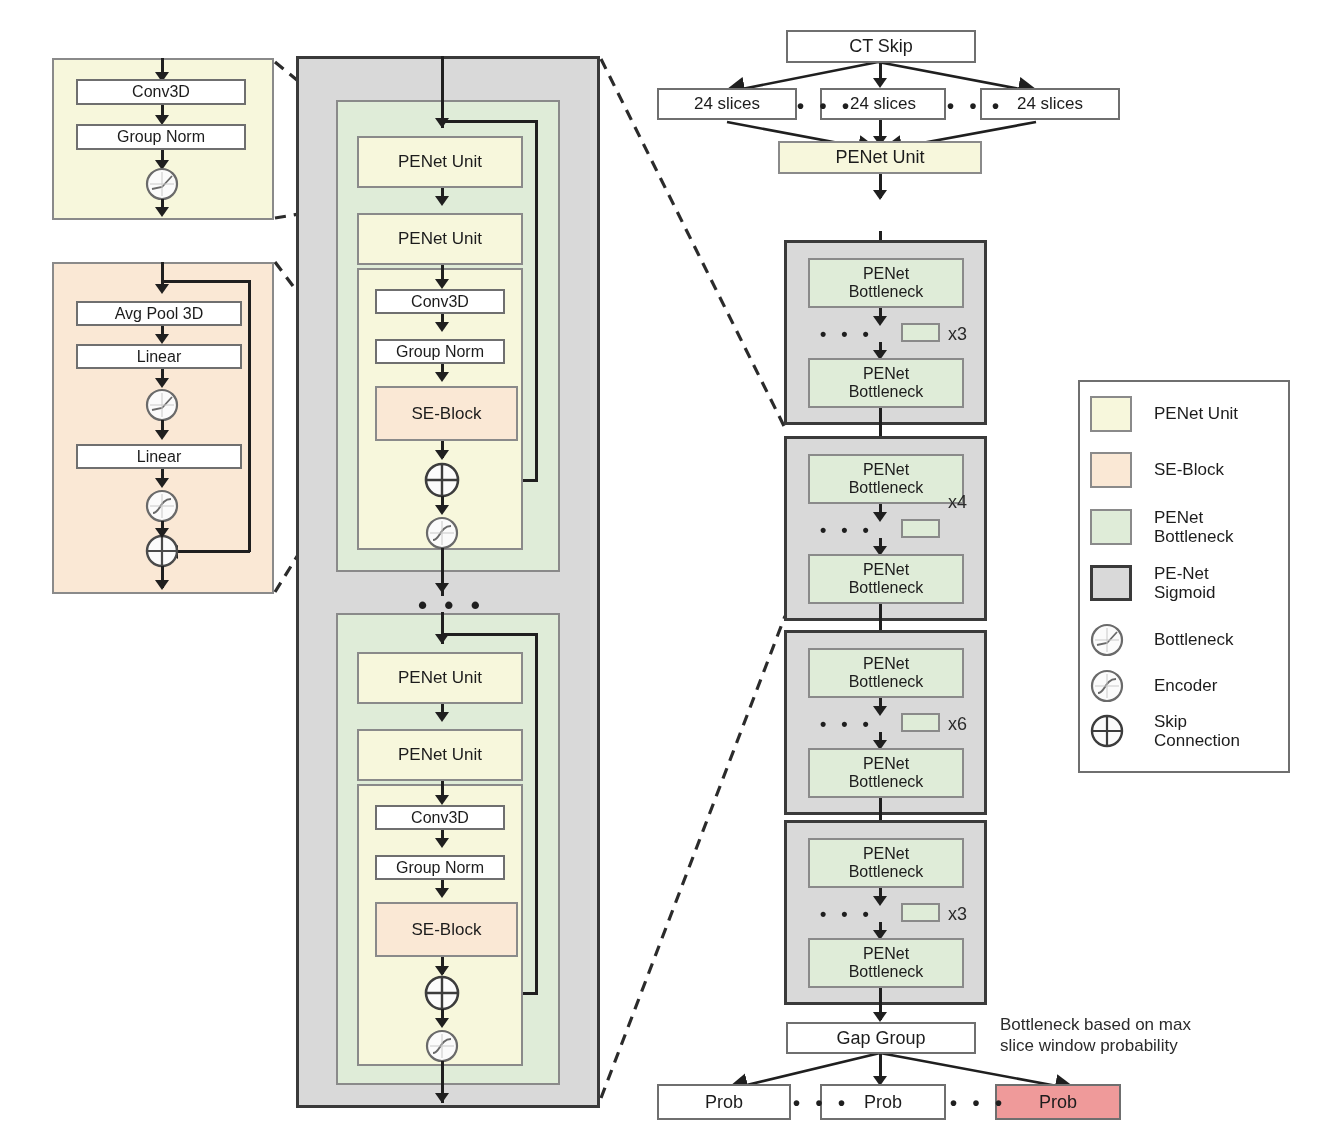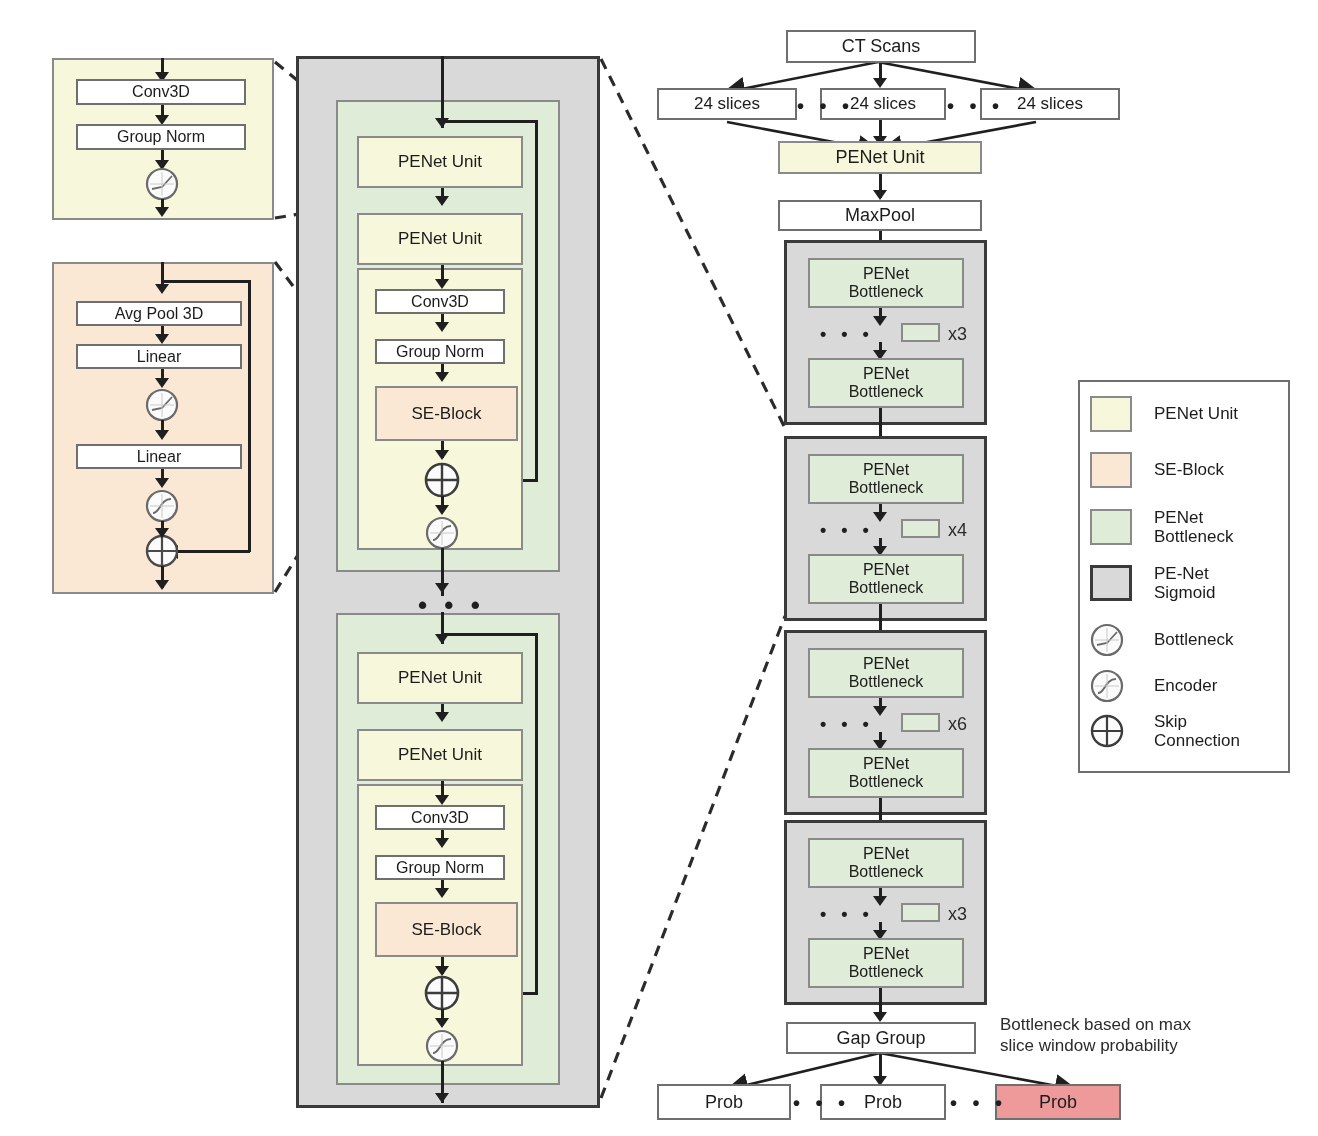--- a/index.html
+++ b/index.html
@@ -227,38 +227,37 @@
       <circle r="15" fill="#fbfbfb" stroke="#6a6a6a" stroke-width="2.2"></circle>
       <path d="M-9,7 C-2,7 -2,-7 9,-7" stroke="#6a6a6a" stroke-width="2" fill="none"></path>
       <path d="M-12,0 L12,0 M0,-12 L0,12" stroke="#c9c9c9" stroke-width="1"></path>
     </g>
   </svg>
   <div class="vline" style="left:441px;top:1009px;height:16px;"></div>
   <div class="arrow-d" style="left:435px;top:1018px;"></div>
   <div class="vline" style="left:441px;top:1061px;height:42px;"></div>
   <div class="arrow-d" style="left:435px;top:1093px;"></div>
 
-  <div class="box b-white" style="left:786px;top:30px;width:190px;height:33px;font-size:18px;">CT Scans</div>
+  <div class="box b-white" style="left:786px;top:30px;width:190px;height:33px;font-size:18px;">CT Skip</div>
   <div class="vline" style="left:879px;top:63px;height:20px;"></div>
   <div class="arrow-d" style="left:873px;top:78px;"></div>
 
   <div class="box b-white" style="left:657px;top:88px;width:140px;height:32px;font-size:17px;">24 slices</div>
   <div class="box b-white" style="left:820px;top:88px;width:126px;height:32px;font-size:17px;">24 slices</div>
   <div class="box b-white" style="left:980px;top:88px;width:140px;height:32px;font-size:17px;">24 slices</div>
   <div class="dots" style="left:797px;top:96px;font-size:20px;">• • •</div>
   <div class="dots" style="left:947px;top:96px;font-size:20px;">• • •</div>
 
   <div class="vline" style="left:879px;top:120px;height:22px;"></div>
   <div class="arrow-d" style="left:873px;top:136px;"></div>
 
   <div class="box b-unit" style="left:778px;top:141px;width:204px;height:33px;font-size:18px;">PENet Unit</div>
   <div class="vline" style="left:879px;top:174px;height:24px;"></div>
   <div class="arrow-d" style="left:873px;top:190px;"></div>
 
-  <div class="box b-white" style="left:778px;top:200px;width:204px;height:31px;font-size:18px;">MaxPool</div>
   <div class="vline" style="left:879px;top:231px;height:22px;"></div>
   <div class="arrow-d" style="left:873px;top:245px;"></div>
 
   <div class="box b-enc" style="left:784px;top:240px;width:203px;height:185px;"></div>
   <div class="box b-bneck" style="left:808px;top:258px;width:156px;height:50px;font-size:16px;white-space:pre-line;">PENet
 Bottleneck</div>
   <div class="vline" style="left:879px;top:308px;height:14px;"></div>
   <div class="arrow-d" style="left:873px;top:316px;"></div>
   <div class="dots" style="left:820px;top:325px;font-size:18px;">• • •</div>
   <div class="box b-bneck" style="left:901px;top:323px;width:39px;height:19px;"></div>
@@ -270,21 +269,21 @@
   <div class="vline" style="left:879px;top:408px;height:38px;"></div>
   <div class="arrow-d" style="left:873px;top:437px;"></div>
 
   <div class="box b-enc" style="left:784px;top:436px;width:203px;height:185px;"></div>
   <div class="box b-bneck" style="left:808px;top:454px;width:156px;height:50px;font-size:16px;white-space:pre-line;">PENet
 Bottleneck</div>
   <div class="vline" style="left:879px;top:504px;height:14px;"></div>
   <div class="arrow-d" style="left:873px;top:512px;"></div>
   <div class="dots" style="left:820px;top:521px;font-size:18px;">• • •</div>
   <div class="box b-bneck" style="left:901px;top:519px;width:39px;height:19px;"></div>
-  <div class="plain" style="left:948px;top:520px;font-size:18px;">x4</div>
+  <div class="plain" style="left:948px;top:492px;font-size:18px;">x4</div>
   <div class="vline" style="left:879px;top:538px;height:14px;"></div>
   <div class="arrow-d" style="left:873px;top:546px;"></div>
   <div class="box b-bneck" style="left:808px;top:554px;width:156px;height:50px;font-size:16px;white-space:pre-line;">PENet
 Bottleneck</div>
   <div class="vline" style="left:879px;top:604px;height:38px;"></div>
   <div class="arrow-d" style="left:873px;top:633px;"></div>
 
   <div class="box b-enc" style="left:784px;top:630px;width:203px;height:185px;"></div>
   <div class="box b-bneck" style="left:808px;top:648px;width:156px;height:50px;font-size:16px;white-space:pre-line;">PENet
 Bottleneck</div>

